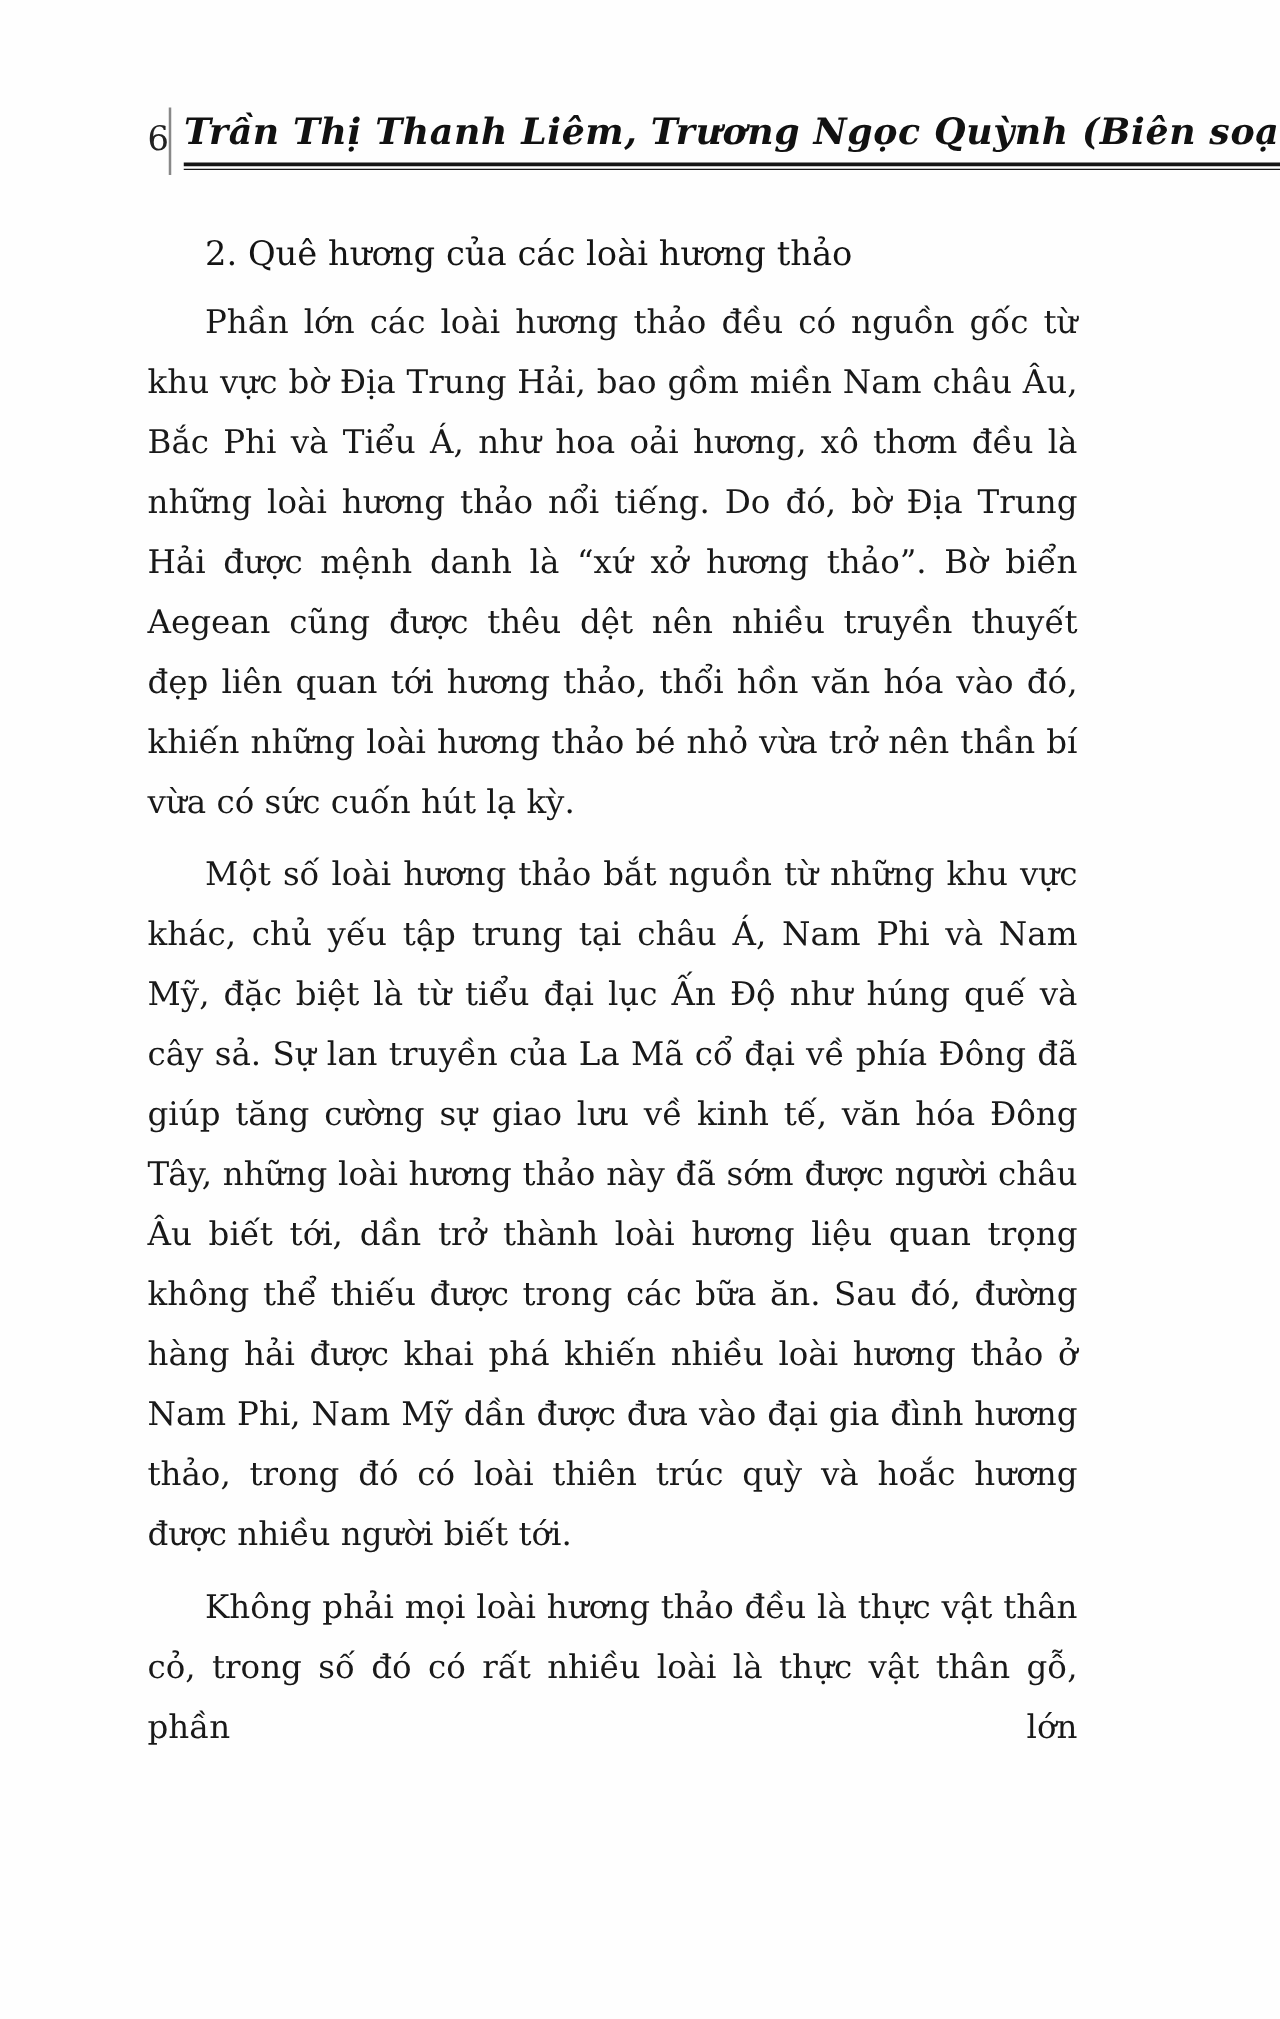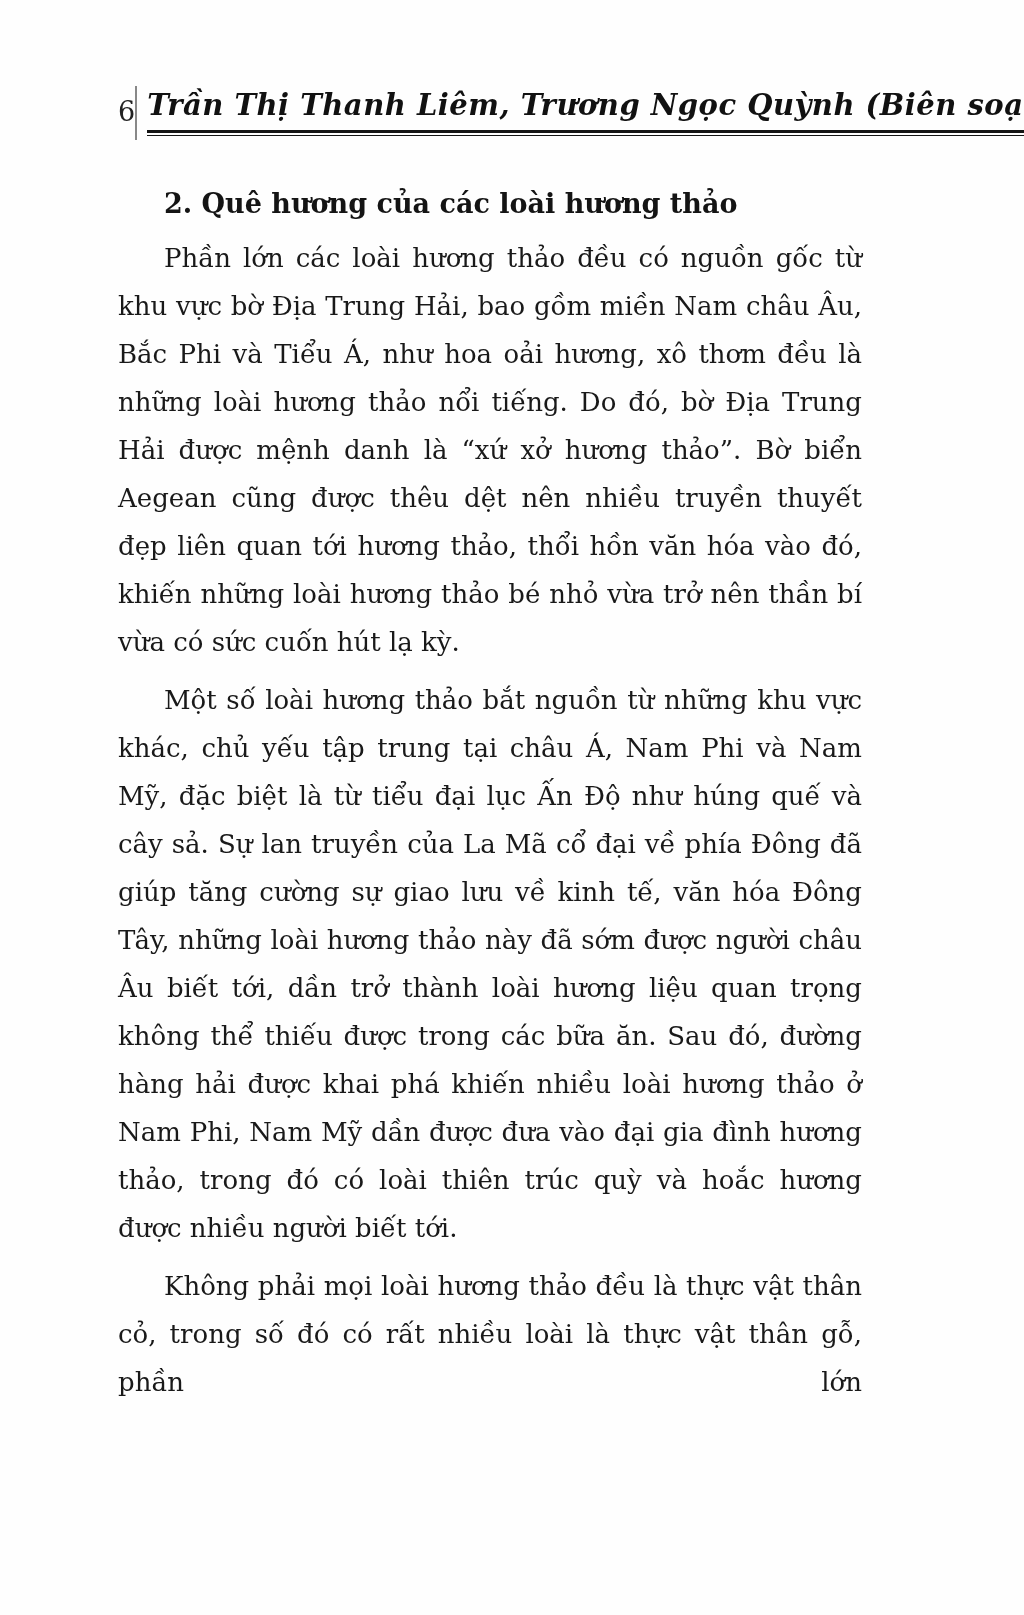--- a/index.html
+++ b/index.html
@@ -88,21 +88,21 @@
   }
 
   .page-body p.continues {
     text-align-last: justify;
     margin-bottom: 0;
   }
 
   .page-body h2 {
     font-size: 27px;
     line-height: 48px;
-    font-weight: bold;
+    font-weight: normal;
     color: #141414;
     padding-left: 46px;
     margin: 16px 0 6px 0;
   }
 </style>
 </head>
 <body>
 
 <div class="page">
 

